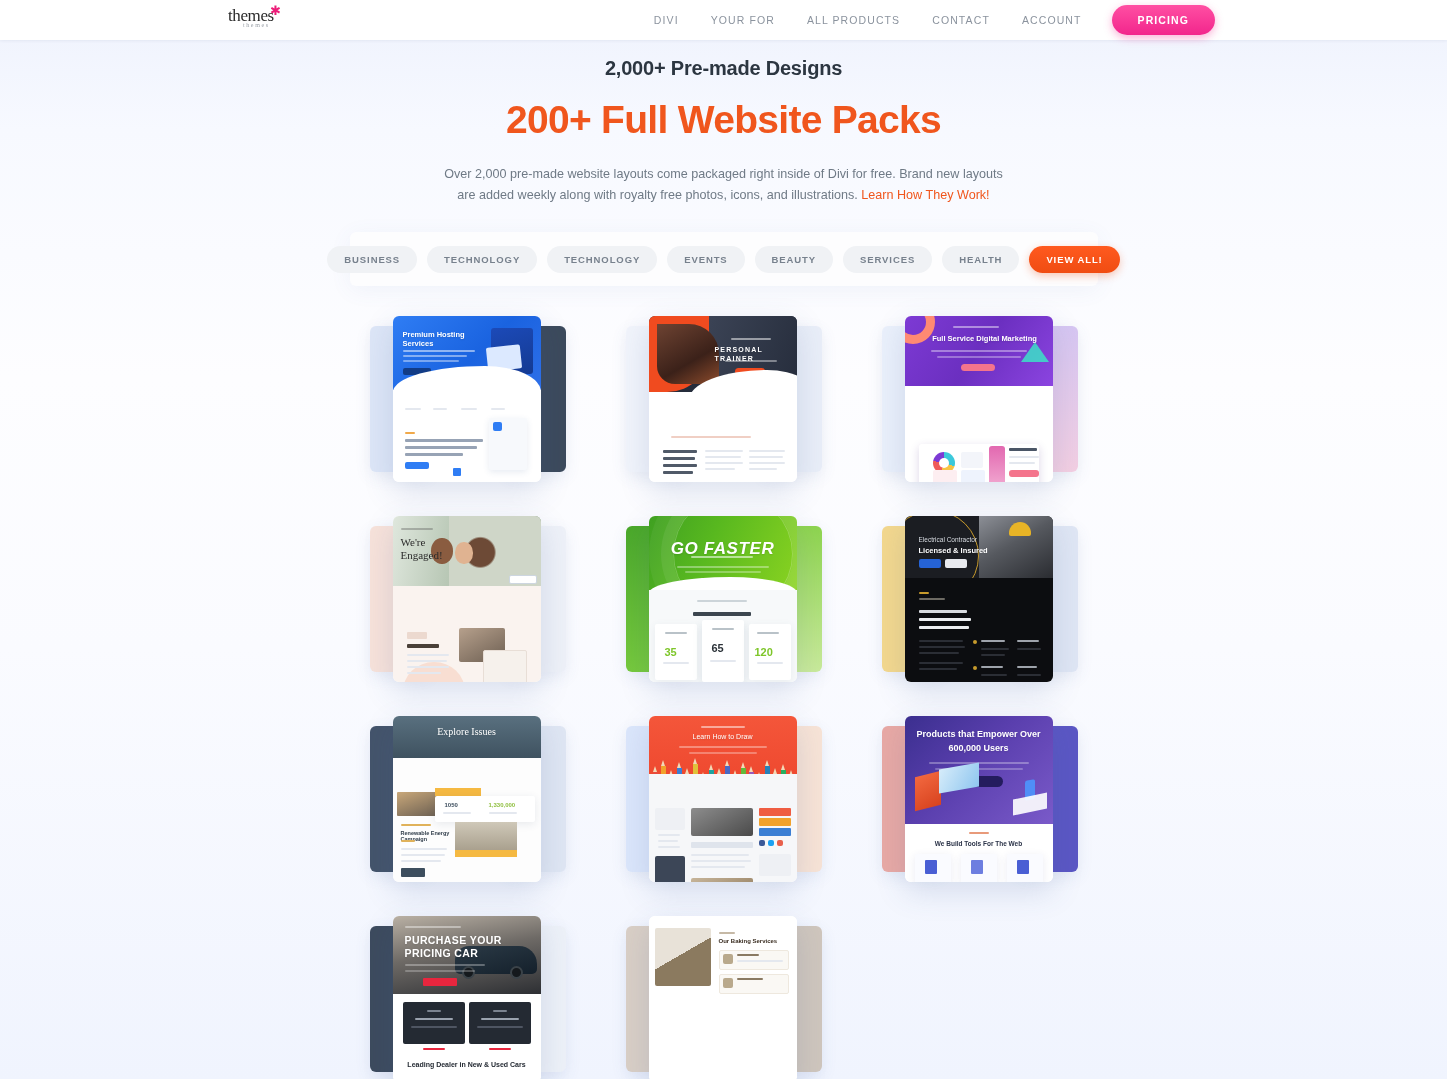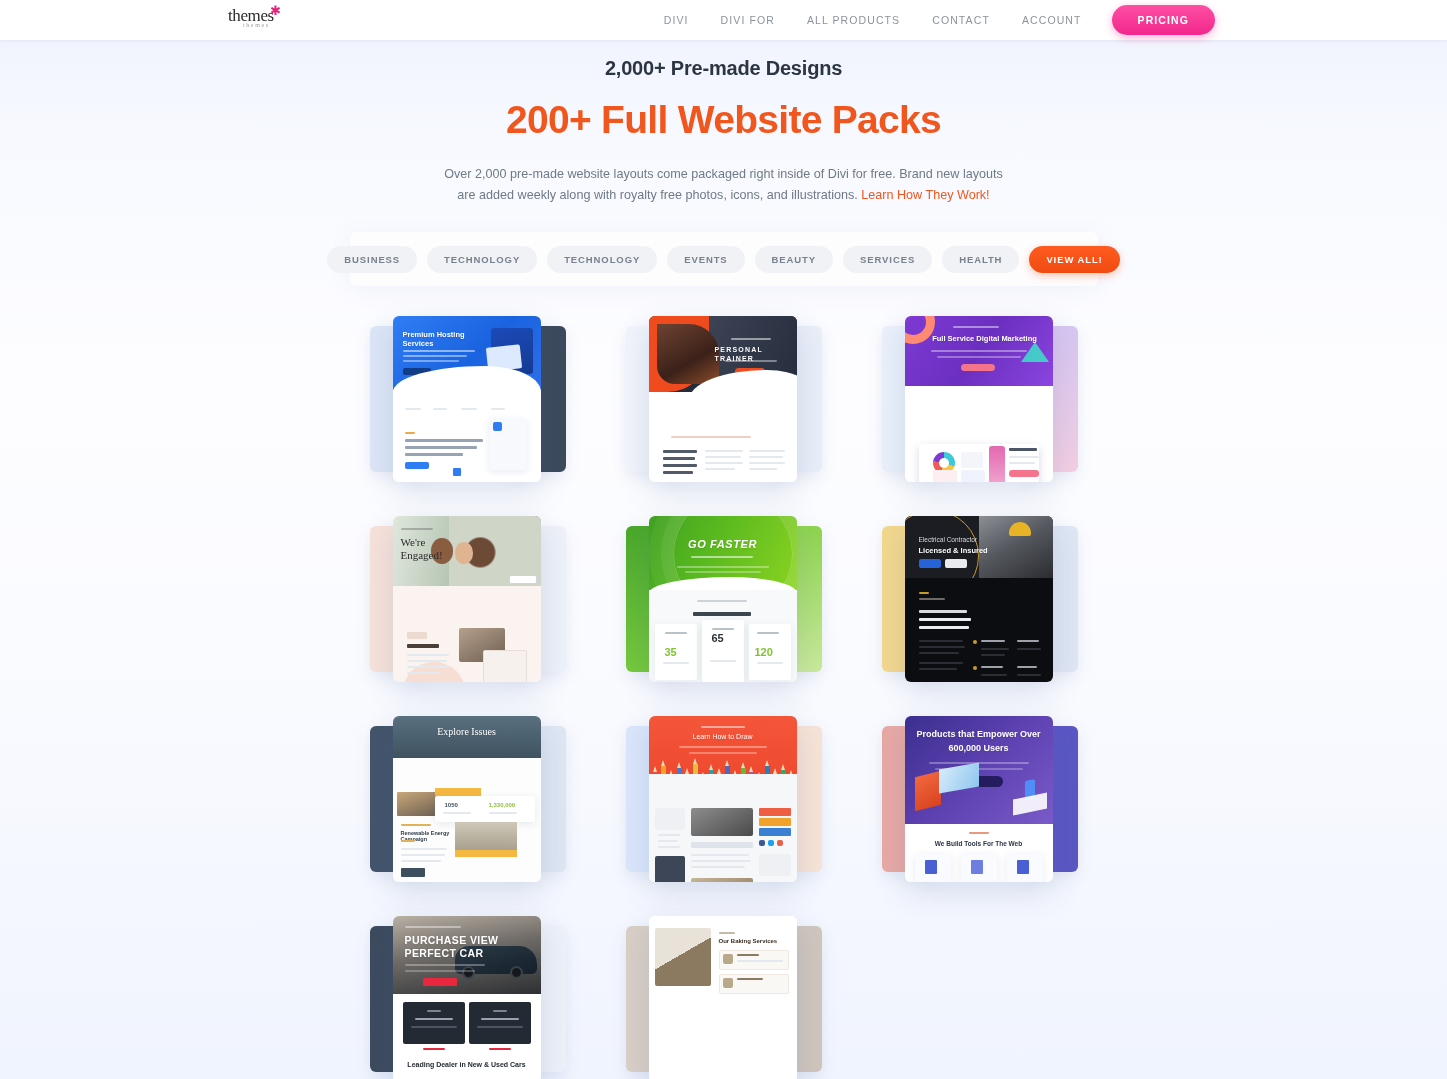--- a/index.html
+++ b/index.html
@@ -237,21 +237,21 @@
 
 <header class="site-header">
   <a class="logo" href="#">
     <span class="word">themes</span>
     <span class="star">✱</span>
     <span class="sub">themes</span>
   </a>
 
   <nav class="main-nav">
     <a href="#">DIVI</a>
-    <a href="#">DIVI FOR</a>
+    <a href="#">YOUR FOR</a>
     <a href="#">ALL PRODUCTS</a>
     <a href="#">CONTACT</a>
     <a href="#">ACCOUNT</a>
     <a href="#" class="pricing-btn">PRICING</a>
   </nav>
 </header>
 
 <section class="hero">
   <div class="eyebrow">2,000+ Pre-made Designs</div>
   <h1>200+ Full Website Packs</h1>
@@ -395,35 +395,35 @@
       </div>
     </div>
   </div>
 
   <div class="card-slot">
     <div class="stack left" style="background:linear-gradient(180deg,#4aa82a,#76c93d)"></div>
     <div class="stack right" style="background:linear-gradient(180deg,#8ed44f,#c9ea9b)"></div>
     <div class="card c5">
       <div class="hero-band">
         <div class="rings"></div>
-        <div class="ttl" style="left:0;right:0;top:22px;text-align:center;font-size:11px;font-style:italic;letter-spacing:.6px">GO FASTER</div>
+        <div class="ttl" style="left:0;right:0;top:22px;text-align:center;font-size:17px;font-style:italic;letter-spacing:.6px">GO FASTER</div>
         <div class="ln" style="left:42px;top:40px;width:62px;background:rgba(255,255,255,.55)"></div>
         <div class="ln" style="left:28px;top:50px;width:92px;background:rgba(255,255,255,.35)"></div>
         <div class="ln" style="left:36px;top:55px;width:76px;background:rgba(255,255,255,.3)"></div>
         <div class="btn-s" style="left:50px;top:62px;width:46px;height:9px;background:#fff;border-radius:6px"></div>
         <div class="wv"></div>
       </div>
       <div class="body" style="background:#f7f9fa">
         <div class="ln" style="left:48px;top:10px;width:50px;background:#ccd4d9"></div>
         <div class="ln" style="left:44px;top:22px;width:58px;height:4px;background:#3c464f"></div>
         <div class="blk" style="left:6px;top:34px;width:42px;height:56px;background:#fff;box-shadow:0 2px 8px rgba(60,90,120,.08)"></div>
         <div class="blk" style="left:53px;top:30px;width:42px;height:62px;background:#fff;box-shadow:0 3px 10px rgba(60,90,120,.14)"></div>
         <div class="blk" style="left:100px;top:34px;width:42px;height:56px;background:#fff;box-shadow:0 2px 8px rgba(60,90,120,.08)"></div>
         <div class="price" style="left:16px;top:56px;color:#7ec62a">35</div>
-        <div class="price" style="left:63px;top:42px;color:#2b3238">65</div>
+        <div class="price" style="left:63px;top:52px;color:#2b3238">65</div>
         <div class="price" style="left:106px;top:56px;color:#7ec62a">120</div>
         <div class="ln" style="left:16px;top:42px;width:22px;background:#b9c2c8"></div>
         <div class="ln" style="left:63px;top:38px;width:22px;background:#b9c2c8"></div>
         <div class="ln" style="left:108px;top:42px;width:22px;background:#b9c2c8"></div>
         <div class="ln" style="left:14px;top:72px;width:26px"></div>
         <div class="ln" style="left:61px;top:70px;width:26px"></div>
         <div class="ln" style="left:108px;top:72px;width:26px"></div>
       </div>
     </div>
   </div>
@@ -627,21 +627,21 @@
 
   <div class="card-slot">
     <div class="stack left" style="background:#3d4b5e"></div>
     <div class="stack right" style="background:#edf1f8"></div>
     <div class="card c11">
       <div class="hero-band">
         <div class="car"></div>
         <div class="wheel" style="right:66px"></div>
         <div class="wheel" style="right:18px"></div>
         <div class="ln" style="left:12px;top:10px;width:56px;background:rgba(255,255,255,.4)"></div>
-        <div class="ttl" style="left:12px;top:18px;font-size:10.5px;letter-spacing:.4px;line-height:1.2;width:118px">PURCHASE VIEW PERFECT CAR</div>
+        <div class="ttl" style="left:12px;top:18px;font-size:10.5px;letter-spacing:.4px;line-height:1.2;width:118px">PURCHASE YOUR PRICING CAR</div>
         <div class="ln" style="left:12px;top:48px;width:80px;background:rgba(255,255,255,.3)"></div>
         <div class="ln" style="left:12px;top:54px;width:70px;background:rgba(255,255,255,.25)"></div>
         <div class="redbtn"></div>
       </div>
       <div class="body">
         <div class="blk" style="left:10px;top:8px;width:62px;height:42px;background:#242a33"></div>
         <div class="blk" style="left:76px;top:8px;width:62px;height:42px;background:#242a33"></div>
         <div class="ln" style="left:34px;top:16px;width:14px;background:#7b838f"></div>
         <div class="ln" style="left:100px;top:16px;width:14px;background:#7b838f"></div>
         <div class="ln" style="left:22px;top:24px;width:38px;background:#9aa2ae"></div>

